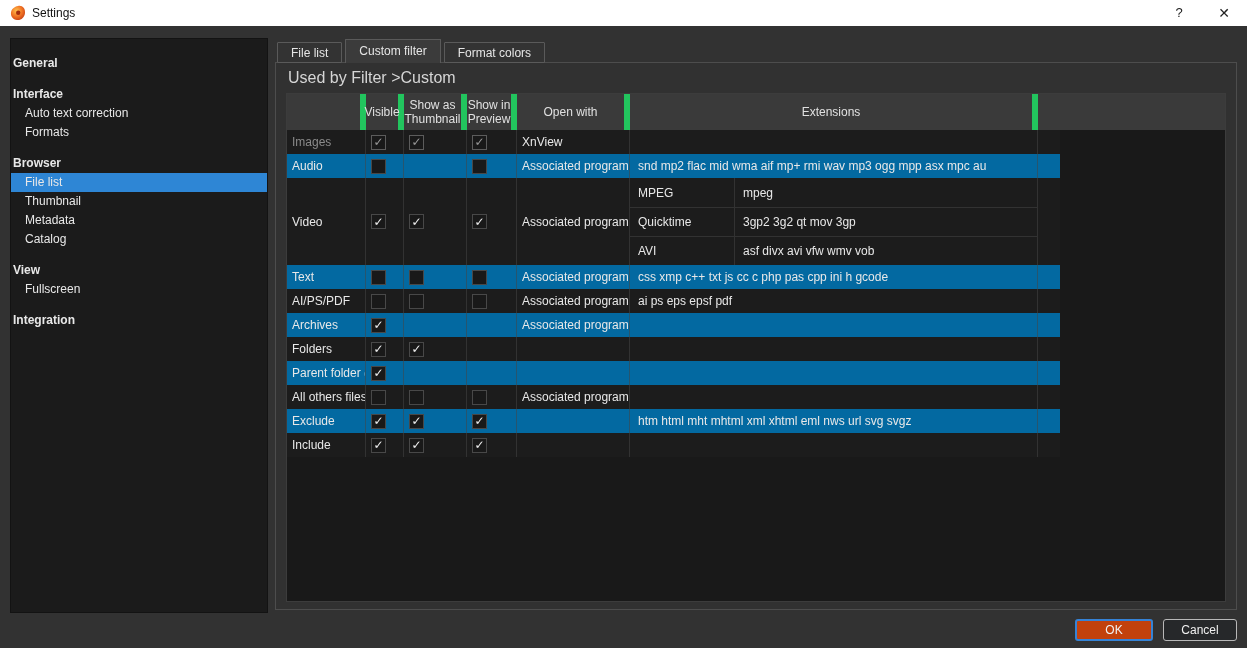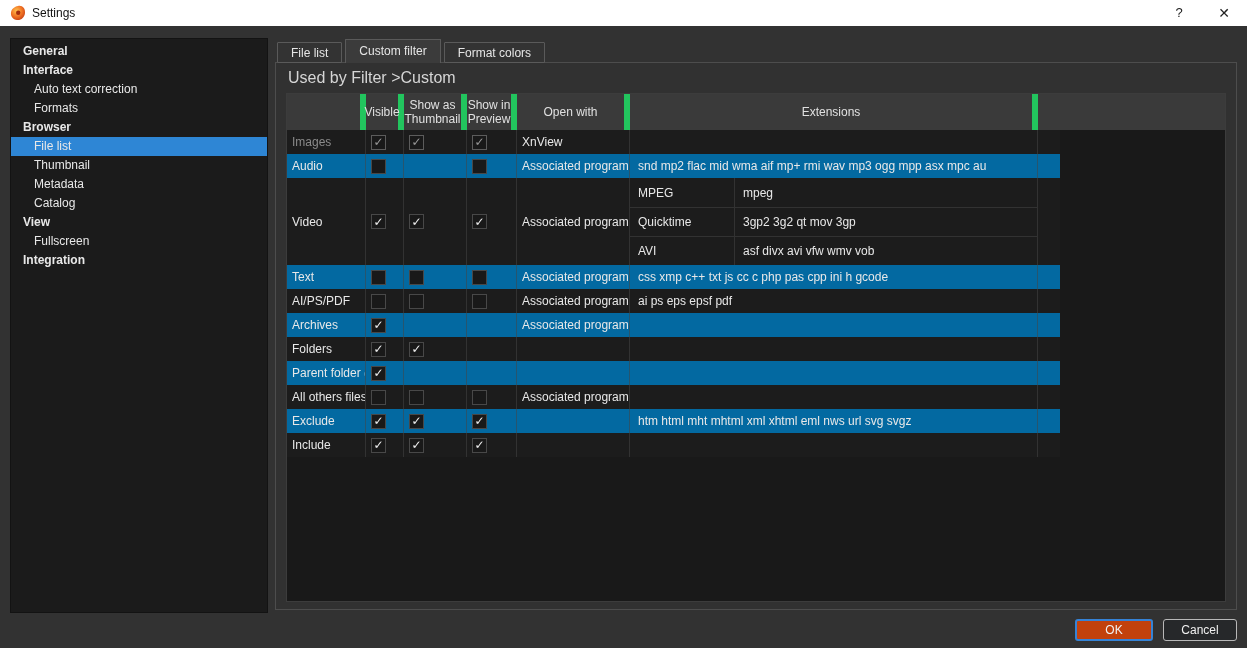--- a/index.html
+++ b/index.html
@@ -11,22 +11,22 @@
   .logo{position:absolute;left:10px;top:5px;width:16px;height:16px;}
   .title-text{position:absolute;left:32px;top:0;height:26px;line-height:26px;font-size:12px;color:#111;}
   .tb-btn{position:absolute;top:0;height:26px;line-height:26px;text-align:center;color:#222;cursor:default;}
   .help-btn{right:50px;width:36px;font-size:13px;}
   .close-btn{right:4px;width:38px;font-size:14px;}
 
   
   .sidebar{position:absolute;left:10px;top:38px;width:258px;height:575px;
     background:#1b1b1b;border:1px solid #131313;padding-top:3px;}
   .sb-item{height:19px;line-height:19px;font-size:12px;color:#e8e8e8;white-space:nowrap;}
-  .sb-item.group{font-weight:bold;padding-left:12px;}
-  .sb-item.child{padding-left:23px;}
+  .sb-item.group{font-weight:bold;padding-left:2px;margin-top:12px;}
+  .sb-item.child{padding-left:14px;}
   .sb-item.selected{background:#2e86d5;}
 
   
   .tabbar{position:absolute;left:277px;top:39px;height:24px;display:flex;align-items:flex-end;z-index:3;}
   .tab{height:21px;line-height:20px;padding:0 13px;font-size:12px;color:#e6e6e6;
     background:#333333;border:1px solid #5a5a5a;margin-right:3px;border-radius:1px 1px 0 0;}
   .tab.active{height:24px;line-height:23px;background:#3b3b3b;border-bottom:none;}
 
   
   .panel{position:absolute;left:275px;top:62px;width:962px;height:548px;

